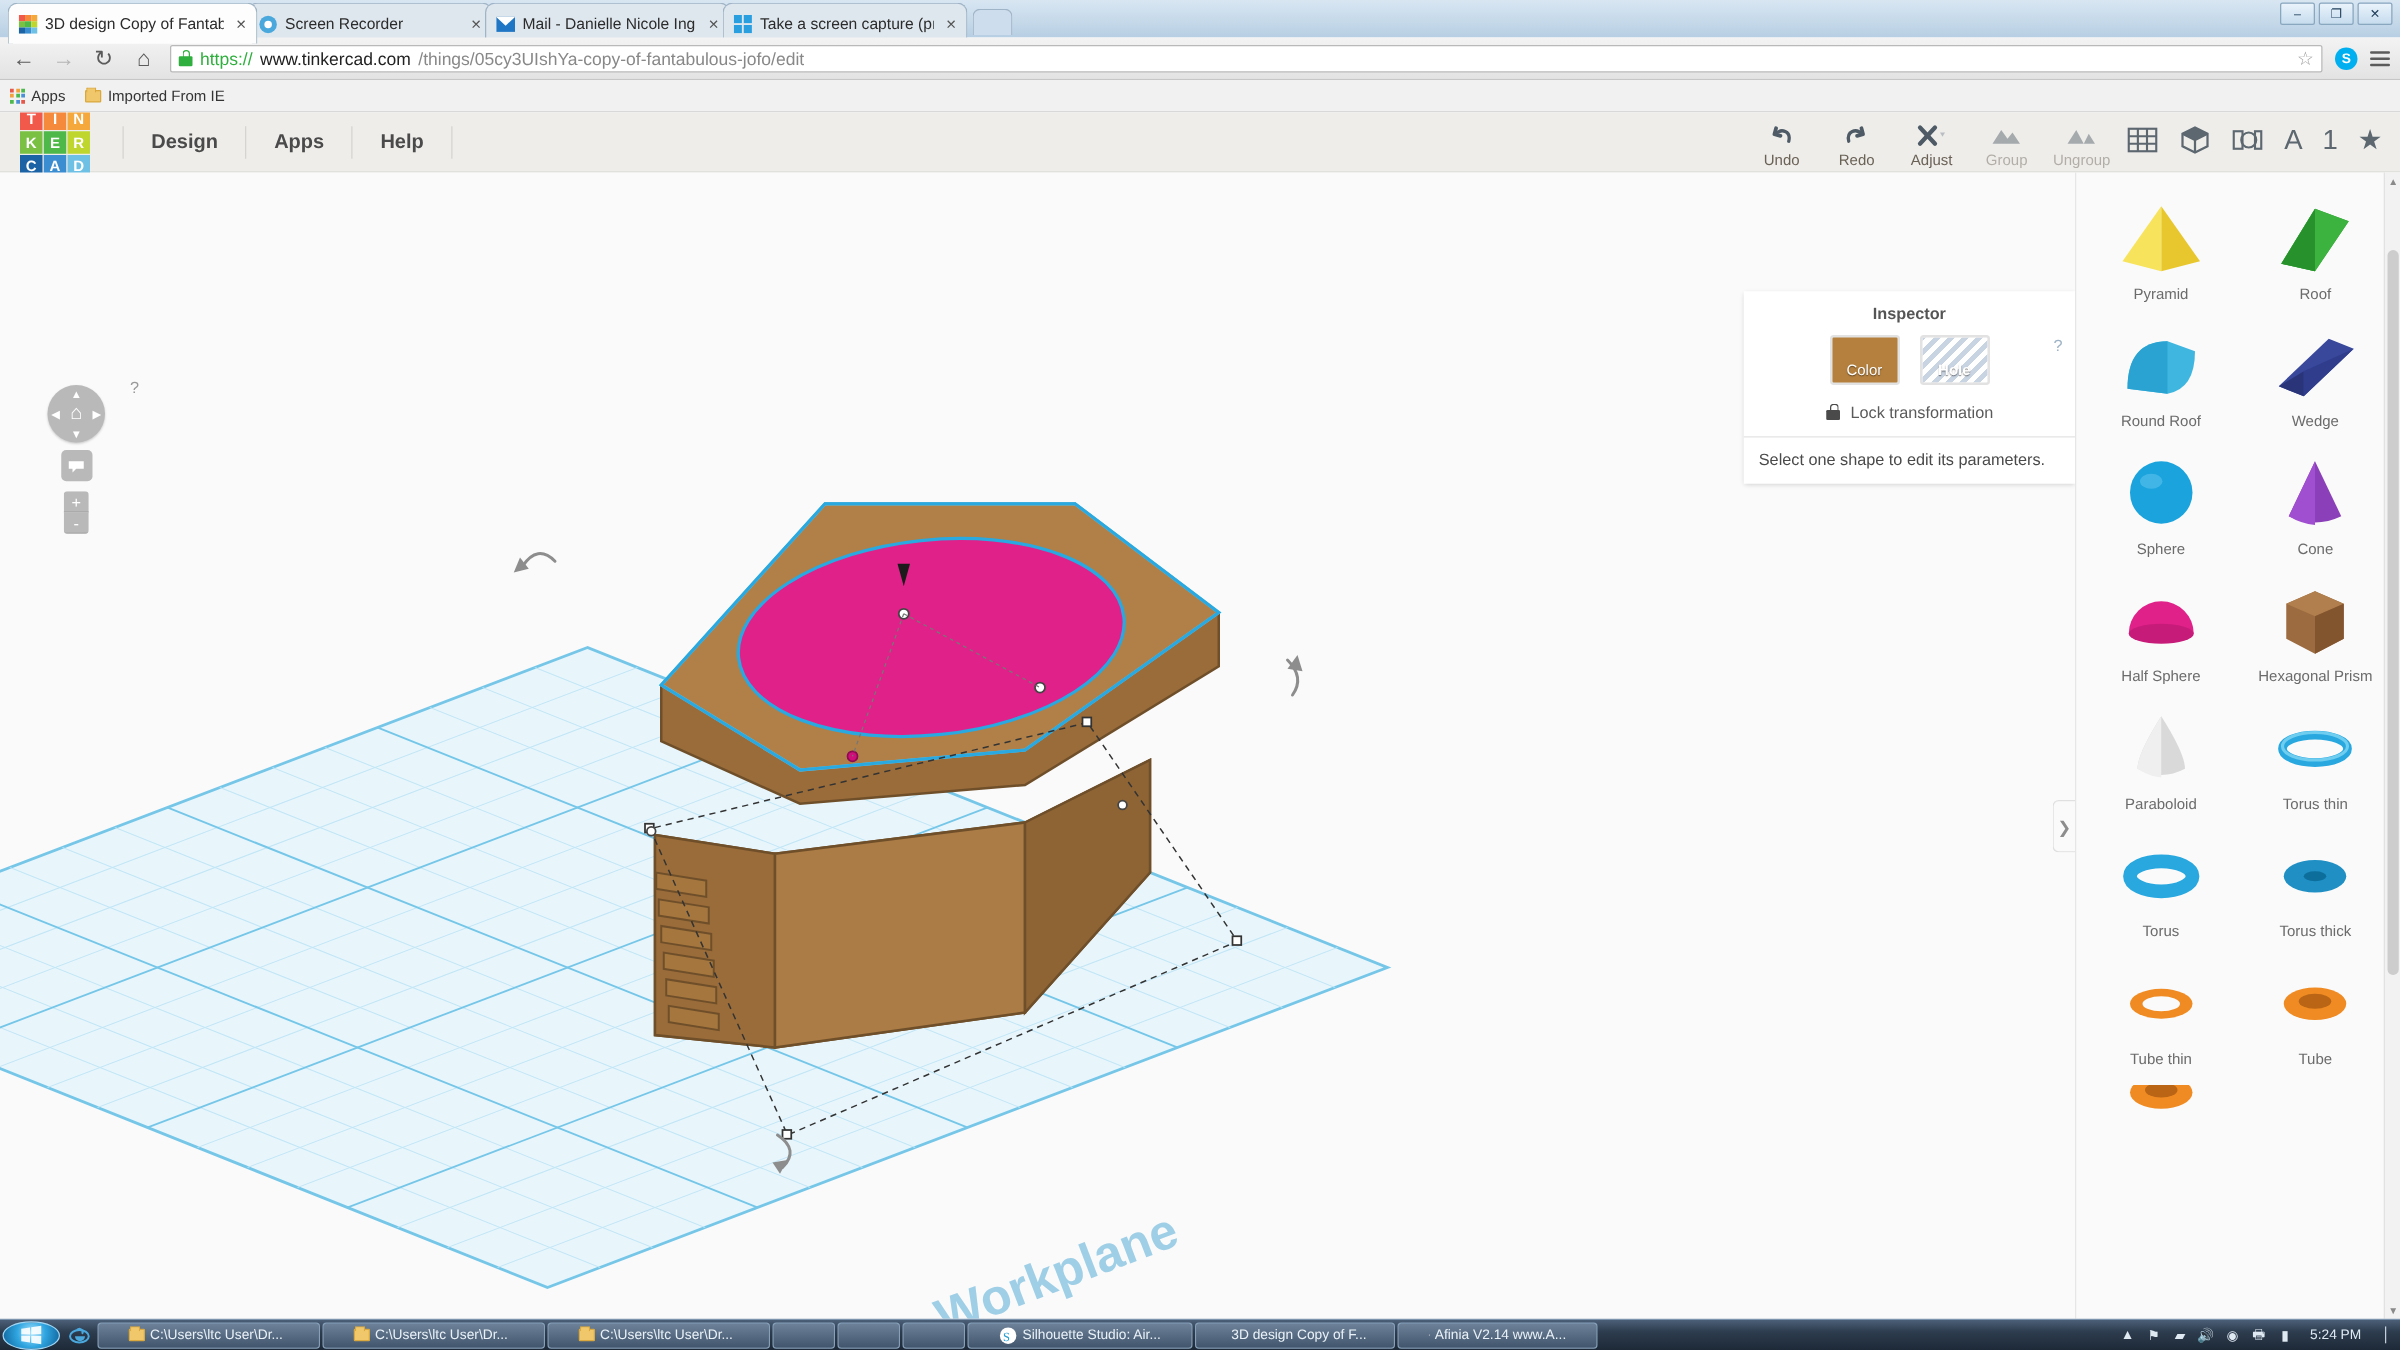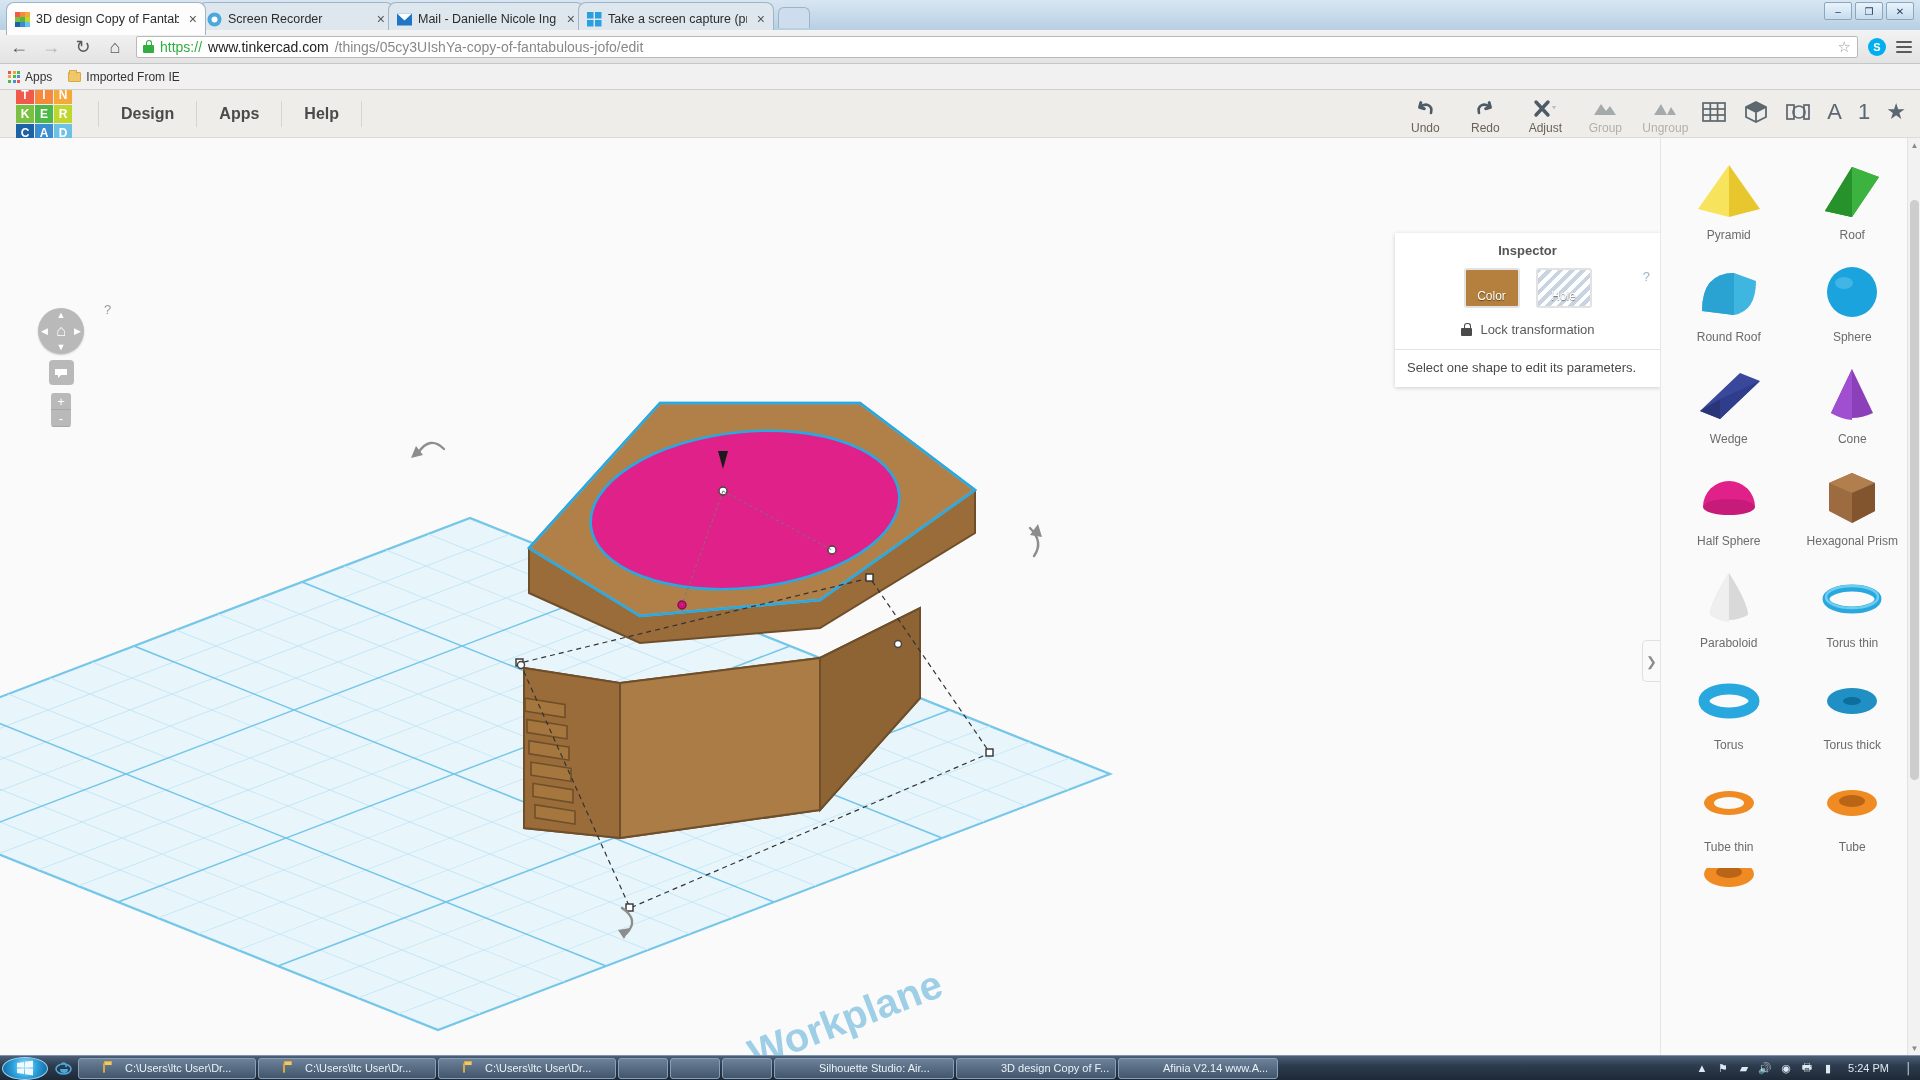--- a/index.html
+++ b/index.html
@@ -130,21 +130,21 @@
   
   .inspector {
     position:absolute; right:260px; top:143px; width:265px; background:#fff;
     box-shadow:0 1px 4px rgba(0,0,0,.18); font-size:13px; color:#4a4a4a;
   }
   .inspector h3 { text-align:center; font-size:13px; font-weight:bold; color:#555; padding:10px 0 8px; }
   .insp-swatches { display:flex; justify-content:center; gap:16px; padding:2px 0 8px; }
   .swatch { width:56px;height:40px;border:2px solid #e2e2e2;border-radius:3px;position:relative;
             display:flex;align-items:flex-end;justify-content:center;}
   .swatch span { font-size:12px; color:#fff; text-shadow:0 1px 1px rgba(0,0,0,.5); padding-bottom:3px;}
-  .swatch.hole { background:repeating-linear-gradient(-45deg,#fff 0 4px,#c9d4e2 4px 8px); }
+  .swatch.hole { background:repeating-linear-gradient(-45deg,#fff 0 4px,#c9d4e2 4px 8px);font-weight:bold; }
   .swatch.hole span{ color:#fff; }
   .insp-help { position:absolute; right:10px; top:36px; color:#9fb3c6; font-size:13px;}
   .insp-lock { display:flex; align-items:center; justify-content:center; gap:8px; padding:6px 0 12px; color:#5a5a5a; font-size:13px;}
   .lockglyph{width:12px;height:13px;position:relative;display:inline-block;}
   .lockglyph .lb{position:absolute;bottom:0;left:1px;width:11px;height:8px;background:#4a4a4a;border-radius:1px;}
   .lockglyph .ls{position:absolute;top:0;left:4px;width:7px;height:6px;border:1.7px solid #4a4a4a;border-bottom:none;border-radius:3px 3px 0 0;}
   .insp-note { border-top:1px solid #e4e4e4; padding:10px 12px 12px; color:#4a4a4a; font-size:13px;}
 
   
   .shapes {
@@ -170,21 +170,21 @@
     background:linear-gradient(#4b5f77,#2d3c4e 40%,#1d2937);
     display:flex; align-items:center; gap:2px; padding-left:2px;
     border-top:1px solid #7b93ad;
   }
   .startorb { width:46px;height:23px;border-radius:50%;
     background:radial-gradient(circle at 50% 40%, #a8e4ff 0%, #2fa5e0 45%, #0d5f96 100%);
     border:1px solid #9fd6f5; flex:none; display:flex;align-items:center;justify-content:center;}
   .qlaunch { width:26px; display:flex; align-items:center; justify-content:center; }
   .tbtn {
     height:21px; background:linear-gradient(#6d8199,#41556c); border:1px solid #86a0b9;
-    border-radius:3px; display:flex; align-items:center; gap:20px; padding:0 24px;
+    border-radius:3px; display:flex; align-items:center; gap:4px; padding:0 24px;
     color:#eaf2f8; font-size:11px; white-space:nowrap; overflow:hidden;
   }
   .tray { margin-left:auto; display:flex; align-items:center; gap:7px; padding-right:4px; color:#dfe9f2; font-size:11px;}
   .tray .ic { width:14px;height:14px; display:flex;align-items:center;justify-content:center; font-size:11px;}
   .clock { text-align:center; line-height:11px; font-size:11px; padding:0 6px;}
 </style>
 </head>
 <body>
 
 <div id="browser">
@@ -554,36 +554,36 @@
                 <path d="M8 50 Q8 12 40 12 L62 20 Q62 50 40 54 Z" fill="#3fb6e0"></path>
                 <path d="M8 50 Q8 12 40 12 L40 54 Z" fill="#2aa3d2"></path>
               </svg>
           </div>
           <div class="lbl">Round Roof</div>
         </div>
 
         <div class="shape-cell">
           <div class="glyph">
             <svg width="70" height="62" viewBox="0 0 70 62">
-                <circle cx="35" cy="31" r="25" fill="#1aa3dd"></circle>
-                <ellipse cx="27" cy="22" rx="9" ry="6" fill="#5cc3ed" opacity=".6"></ellipse>
-              </svg>
-          </div>
-          <div class="lbl">Sphere</div>
-        </div>
-
-        <div class="shape-cell">
-          <div class="glyph">
-            <svg width="70" height="62" viewBox="0 0 70 62">
                 <path d="M6 48 L46 10 L66 18 L26 56 Z" fill="#39489b"></path>
                 <path d="M6 48 L26 56 L26 36 Z" fill="#2a3579"></path>
                 <path d="M26 36 L26 56 L66 18 Z" fill="#2f3d8c"></path>
               </svg>
           </div>
           <div class="lbl">Wedge</div>
+        </div>
+
+        <div class="shape-cell">
+          <div class="glyph">
+            <svg width="70" height="62" viewBox="0 0 70 62">
+                <circle cx="35" cy="31" r="25" fill="#1aa3dd"></circle>
+                <ellipse cx="27" cy="22" rx="9" ry="6" fill="#5cc3ed" opacity=".6"></ellipse>
+              </svg>
+          </div>
+          <div class="lbl">Sphere</div>
         </div>
 
         <div class="shape-cell">
           <div class="glyph">
             <svg width="70" height="62" viewBox="0 0 70 62">
                 <path d="M35 6 L56 50 Q35 60 14 50 Z" fill="#8b3fb8"></path>
                 <path d="M35 6 L14 50 Q24 56 35 57 Z" fill="#a04fd0"></path>
               </svg>
           </div>
           <div class="lbl">Cone</div>

